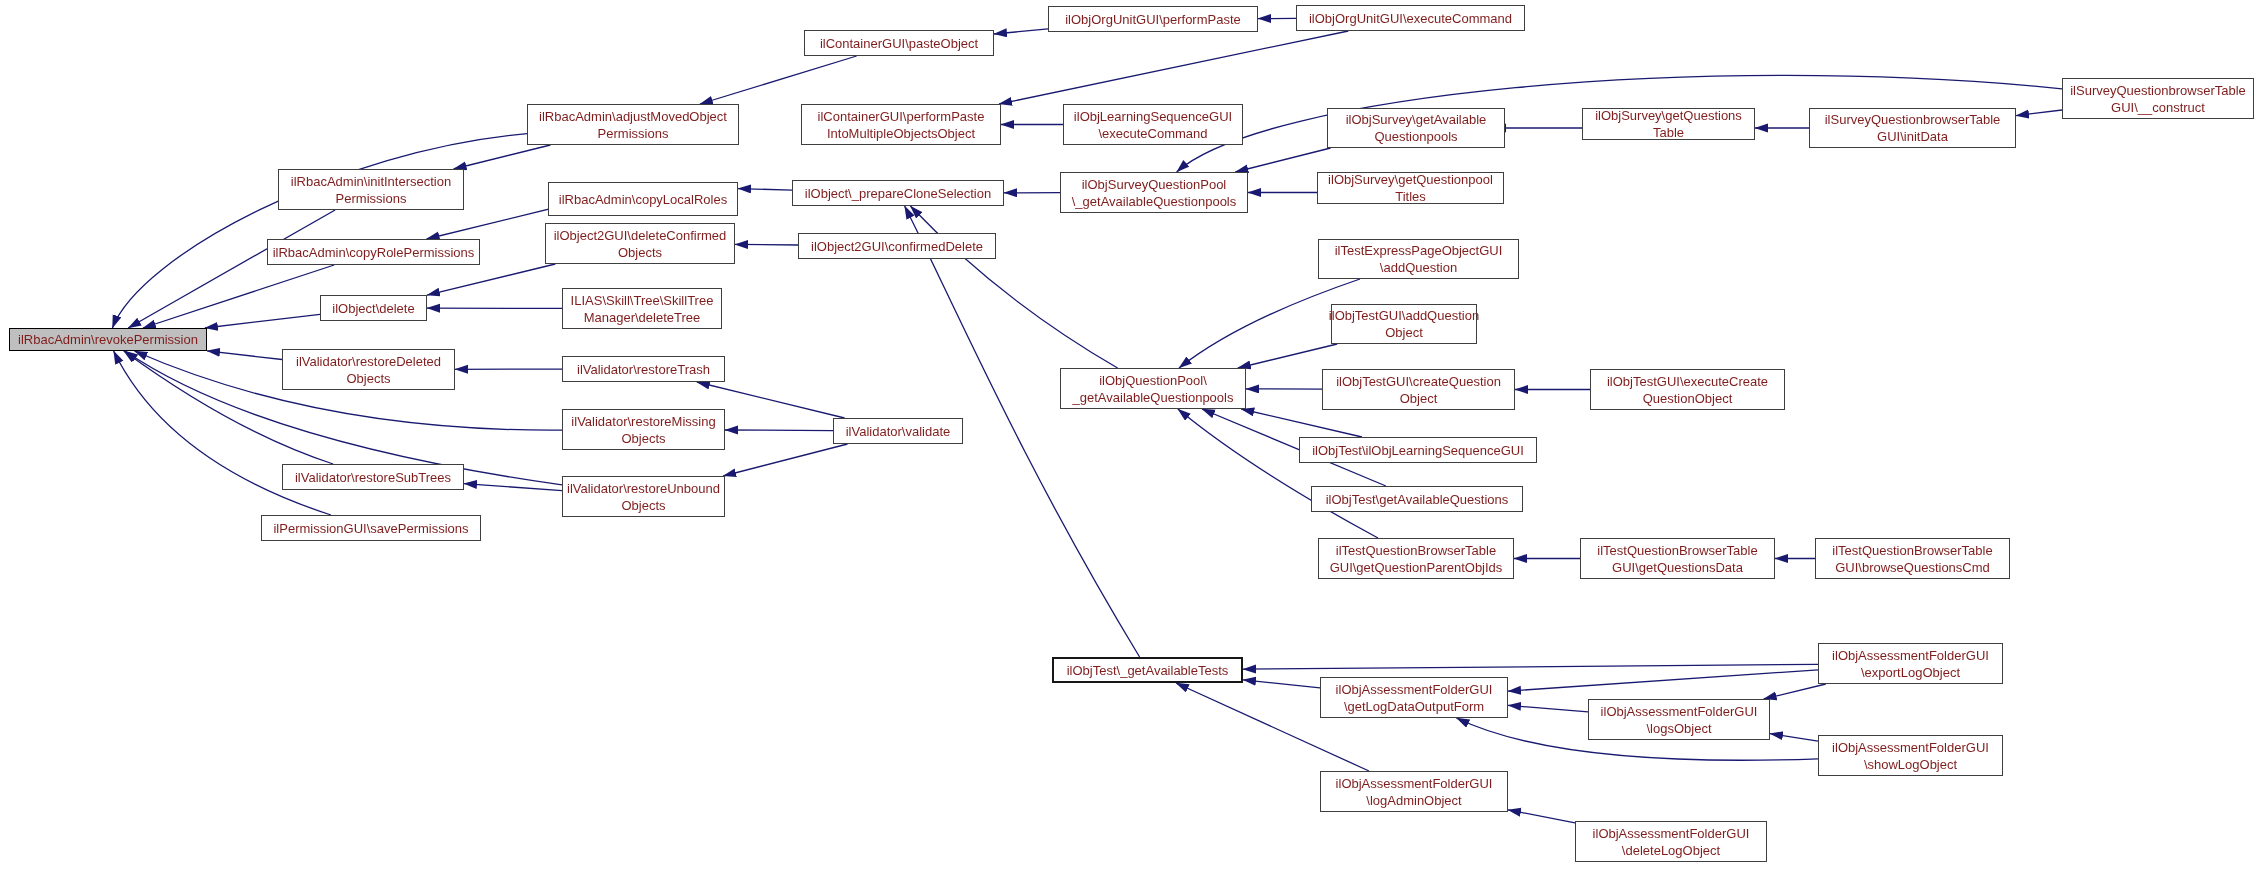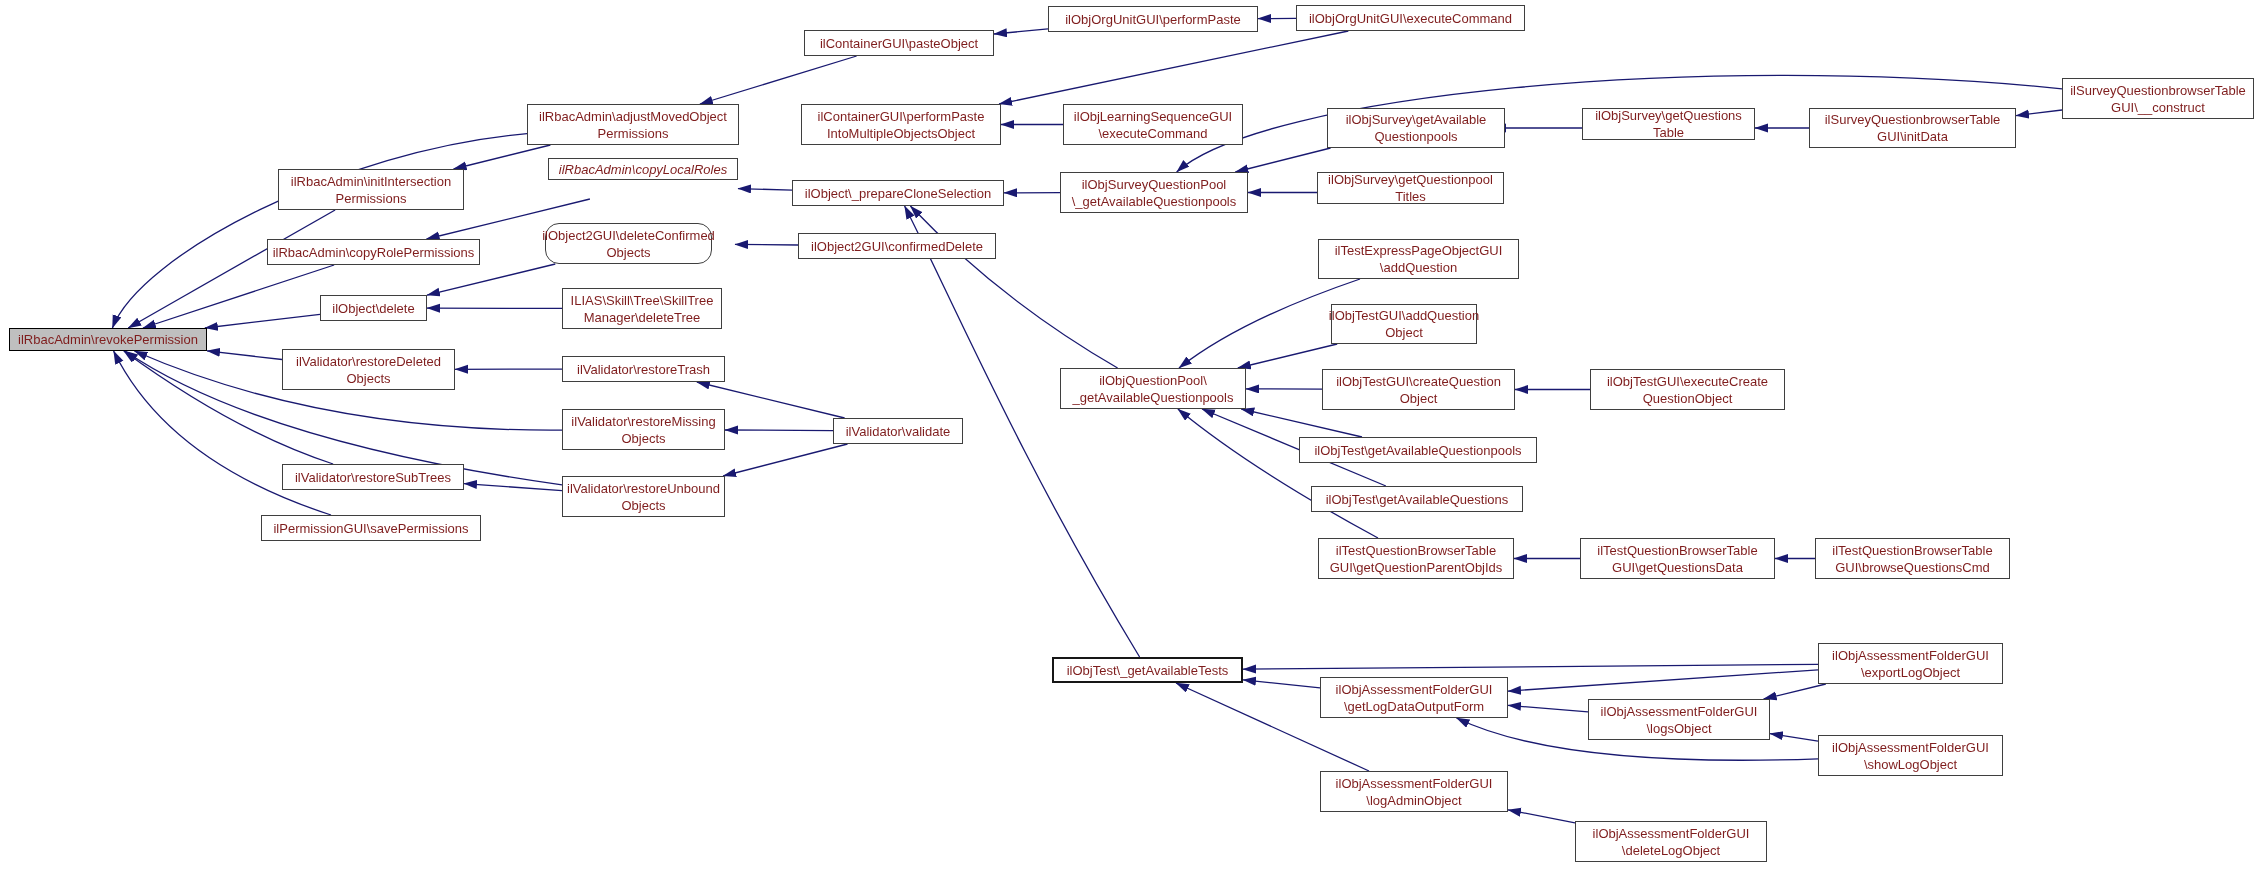--- a/index.html
+++ b/index.html
@@ -145,38 +145,38 @@
         <span>GUI\initData</span>
       </div>
       <div class="node" style="left: 2062px; top: 78px; width: 192px; height: 41px;">
         <span>ilSurveyQuestionbrowserTable</span>
         <span>GUI\__construct</span>
       </div>
       <div class="node" style="left: 278px; top: 169px; width: 186px; height: 41px;">
         <span>ilRbacAdmin\initIntersection</span>
         <span>Permissions</span>
       </div>
-      <div class="node" style="left: 548px; top: 158px; width: 190px; height: 22px; font-style: italic;">
+      <div class="node" style="left: 548px; top: 182px; width: 190px; height: 34px;">
         <span>ilRbacAdmin\copyLocalRoles</span>
       </div>
       <div class="node" style="left: 792px; top: 180px; width: 212px; height: 26px;">
         <span>ilObject\_prepareCloneSelection</span>
       </div>
       <div class="node" style="left: 1060px; top: 172px; width: 188px; height: 41px;">
         <span>ilObjSurveyQuestionPool</span>
         <span>\_getAvailableQuestionpools</span>
       </div>
       <div class="node" style="left: 1317px; top: 172px; width: 187px; height: 32px;">
         <span>ilObjSurvey\getQuestionpool</span>
         <span>Titles</span>
       </div>
       <div class="node" style="left: 267px; top: 239px; width: 213px; height: 26px;">
         <span>ilRbacAdmin\copyRolePermissions</span>
       </div>
-      <div class="node" style="left: 545px; top: 223px; width: 167px; height: 41px; border-radius: 14px;">
+      <div class="node" style="left: 545px; top: 223px; width: 190px; height: 41px;">
         <span>ilObject2GUI\deleteConfirmed</span>
         <span>Objects</span>
       </div>
       <div class="node" style="left: 798px; top: 233px; width: 198px; height: 26px;">
         <span>ilObject2GUI\confirmedDelete</span>
       </div>
       <div class="node" style="left: 1318px; top: 239px; width: 201px; height: 40px;">
         <span>ilTestExpressPageObjectGUI</span>
         <span>\addQuestion</span>
       </div>
@@ -214,21 +214,21 @@
         <span>QuestionObject</span>
       </div>
       <div class="node" style="left: 562px; top: 409px; width: 163px; height: 41px;">
         <span>ilValidator\restoreMissing</span>
         <span>Objects</span>
       </div>
       <div class="node" style="left: 833px; top: 418px; width: 130px; height: 26px;">
         <span>ilValidator\validate</span>
       </div>
       <div class="node" style="left: 1299px; top: 437px; width: 238px; height: 26px;">
-        <span>ilObjTest\getAvailableQuestionpools</span>
+        <span>ilObjTest\ilObjLearningSequenceGUI</span>
       </div>
       <div class="node" style="left: 1311px; top: 486px; width: 212px; height: 26px;">
         <span>ilObjTest\getAvailableQuestions</span>
       </div>
       <div class="node" style="left: 282px; top: 464px; width: 182px; height: 26px;">
         <span>ilValidator\restoreSubTrees</span>
       </div>
       <div class="node" style="left: 562px; top: 476px; width: 163px; height: 41px;">
         <span>ilValidator\restoreUnbound</span>
         <span>Objects</span>

